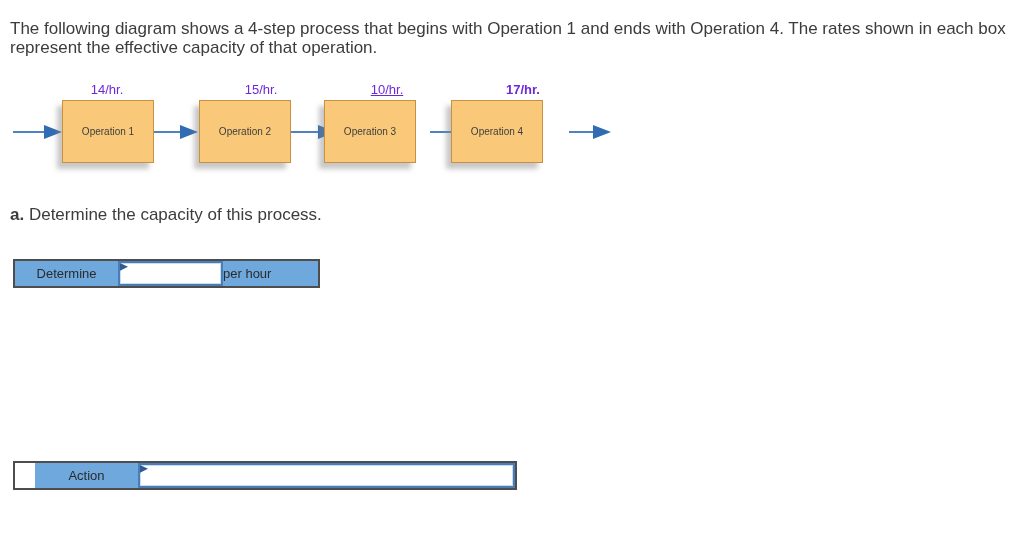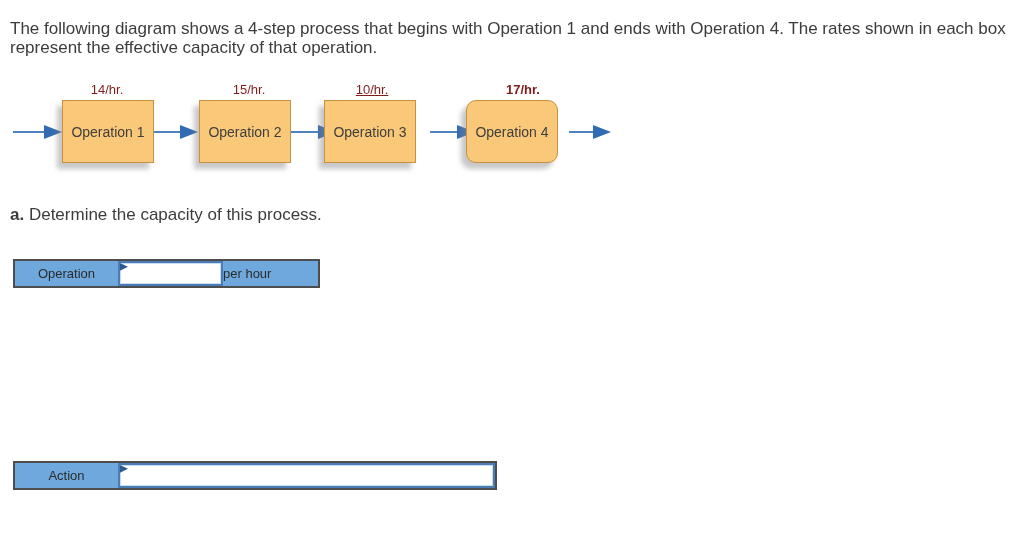--- a/index.html
+++ b/index.html
@@ -12,29 +12,29 @@
     color: #3c3c3c;
     overflow: hidden;
   }
   .textblock { position: absolute; left: 10px; font-size: 17px; line-height: 19px; white-space: nowrap; }
   .textblock .qlabel { font-weight: bold; }
 
   
   .diagram { position: absolute; left: 0; top: 80px; width: 660px; height: 105px; }
   .rate-label {
     position: absolute; top: 2px; width: 90px;
-    text-align: center; font-size: 13px; color: #7f1d1d; white-space: nowrap;
+    text-align: center; font-size: 13px; color: #6d28d9; white-space: nowrap;
   }
   .op-box {
     position: absolute; top: 20px; width: 90px; height: 61px;
     background: #f9c878;
     border: 1px solid #c8913f;
     box-shadow: -5px 6px 5px rgba(130,130,130,0.45);
     display: flex; align-items: center; justify-content: center;
-    font-size: 14px; color: #3e3e3e; white-space: nowrap;
+    font-size: 10px; color: #3e3e3e; white-space: nowrap;
   }
   .flow-line { position: absolute; top: 51px; height: 2px; background: #4d84c0; }
   .flow-head {
     position: absolute; top: 45px; width: 0; height: 0;
     border-top: 7px solid transparent;
     border-bottom: 7px solid transparent;
     border-left: 18px solid #316cb3;
   }
 
   
@@ -74,22 +74,22 @@
 <div class="page">
 
   <div class="textblock" style="top:19px;">
     <div>The following diagram shows a 4-step process that begins with Operation 1 and ends with Operation 4. The rates shown in each box</div>
     <div>represent the effective capacity of that operation.</div>
   </div>
 
   <div class="diagram">
 
     <div class="rate-label" style="left:62px;">14/hr.</div>
-    <div class="rate-label" style="left:204px;">15/hr.</div>
-    <div class="rate-label" style="left:327px;text-decoration:underline;">10/hr.</div>
+    <div class="rate-label" style="left:216px;">15/hr.</div>
+    <div class="rate-label" style="left:342px;text-decoration:underline;">10/hr.</div>
     <div class="rate-label" style="left:478px;font-weight:bold;">17/hr.</div>
 
     <div class="flow-line" style="left:13px;  width:33px;"></div>
     <div class="flow-head" style="left:44px;"></div>
 
     <div class="op-box" style="left:62px;">
       <span>Operation 1</span>
     </div>
 
     <div class="flow-line" style="left:154px; width:27px;"></div>
@@ -102,45 +102,45 @@
     <div class="flow-line" style="left:291px; width:28px;"></div>
     <div class="flow-head" style="left:318px;"></div>
 
     <div class="op-box" style="left:324px;">
       <span>Operation 3</span>
     </div>
 
     <div class="flow-line" style="left:430px; width:28px;"></div>
     <div class="flow-head" style="left:457px;"></div>
 
-    <div class="op-box" style="left:466px;border-radius:10px;">
+    <div class="op-box" style="left:451px;">
       <span>Operation 4</span>
     </div>
 
     <div class="flow-line" style="left:569px; width:25px;"></div>
     <div class="flow-head" style="left:593px;"></div>
   </div>
 
   <div class="textblock" style="top:205px;">
     <span class="qlabel">a.</span><span> Determine the capacity of this process.</span>
   </div>
 
   <div class="ans-table" style="top:259px;">
-    <div class="blue-cell center" style="width:103px;">Operation</div>
+    <div class="blue-cell center" style="width:103px;">Determine</div>
     <div class="ans-input-wrap" style="width:105px;">
       <input class="ans-input" type="text" value="" style="">
       <div class="corner-marker"></div>
     </div>
     <div class="blue-cell leftpad" style="width:95px;">per hour</div>
   </div>
 
   <div class="textblock" style="top:400px;">
   </div>
 
-  <div class="ans-table" style="top:461px;">
+  <div class="ans-table" style="top:461px;padding-left:20px;">
     <div class="blue-cell center" style="width:103px;">Action</div>
     <div class="ans-input-wrap" style="width:377px;">
       <input class="ans-input" type="text" value="" style="">
       <div class="corner-marker"></div>
     </div>
   </div>
 
 </div>
 
 </body></html>

